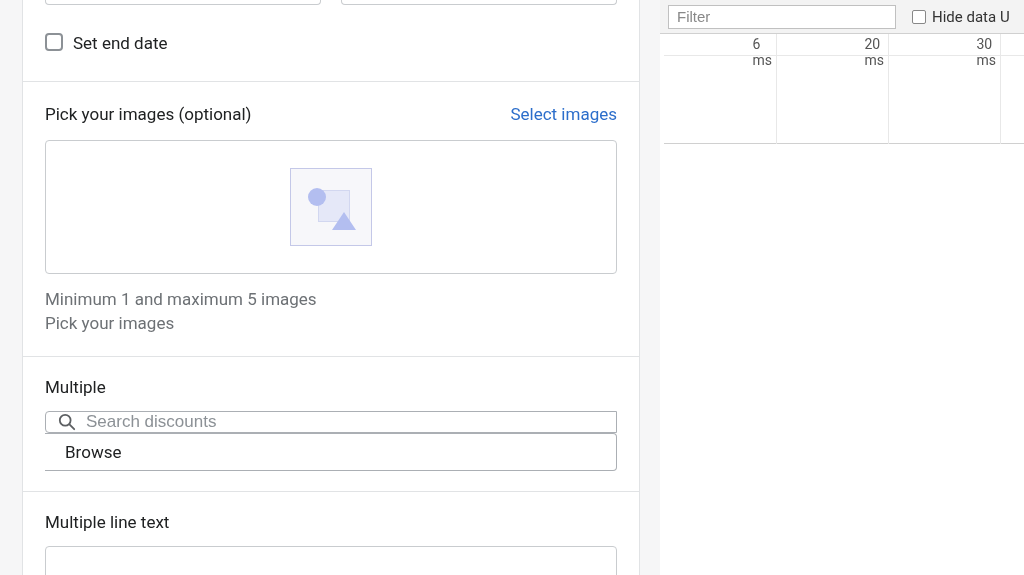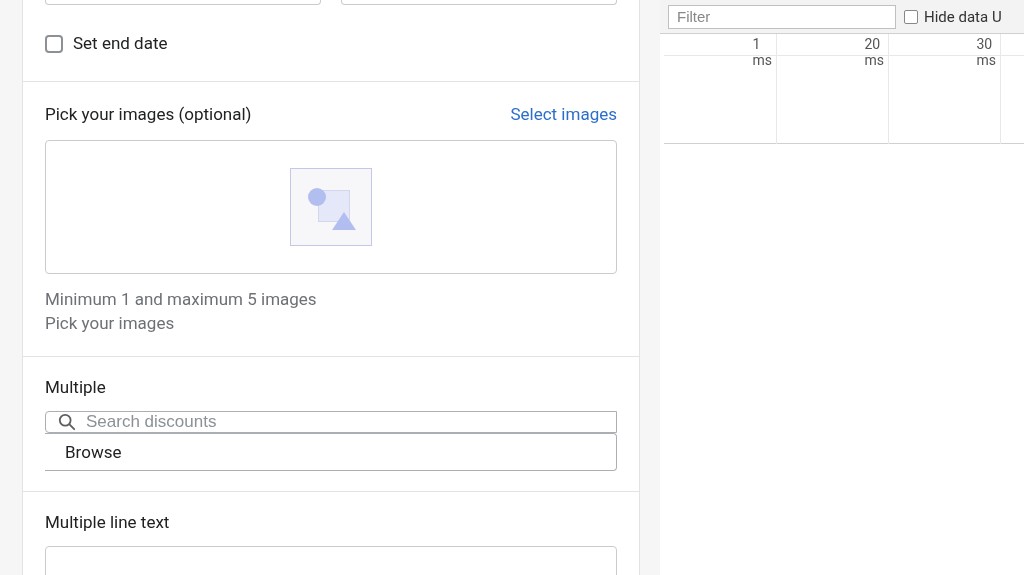--- a/index.html
+++ b/index.html
@@ -43,21 +43,21 @@
     }
     .input-outline {
       height: 5px;
       border: 1px solid #c9cccf;
       border-top: none;
       border-radius: 0 0 4px 4px;
       flex: 1;
     }
     .checkbox-row {
       display: flex;
-      align-items: flex-end;
+      align-items: flex-start;
       padding: 28px 22px 28px 22px;
       gap: 10px;
     }
     .checkbox {
       width: 18px;
       height: 18px;
       border: 2px solid #8c9196;
       border-radius: 4px;
       background: #fff;
       cursor: pointer;
@@ -220,21 +220,21 @@
       width: 364px;
       height: 575px;
       background: #ffffff;
     }
     .devtools-toolbar {
       height: 34px;
       border-bottom: 1px solid #d0d0d0;
       background: #f3f3f3;
       display: flex;
       align-items: center;
-      gap: 8px;
+      gap: 16px;
       padding: 12px 8px;
     }
     .filter-input {
       width: 228px;
       height: 24px;
       border: 1px solid #c0c0c0;
       background: #fff;
       padding: 0 8px;
       font-size: 15px;
       color: #555;
@@ -354,21 +354,21 @@
   <div class="devtools-toolbar">
     <input class="filter-input" type="text" placeholder="Filter" style="">
     <div class="hide-row">
       <div class="dt-checkbox"></div>
       <span class="hide-label">Hide data U</span>
     </div>
   </div>
   <div class="timeline-area">
     <div class="timeline-ruler">
       <div class="ruler-tick" style="left:112px;">
-        <span class="ruler-label">1 ms</span>
+        <span class="ruler-label">6 ms</span>
       </div>
       <div class="ruler-tick" style="left:224px;">
         <span class="ruler-label">20 ms</span>
       </div>
       <div class="ruler-tick" style="left:336px;">
         <span class="ruler-label">30 ms</span>
       </div>
     </div>
   </div>
 </div>

